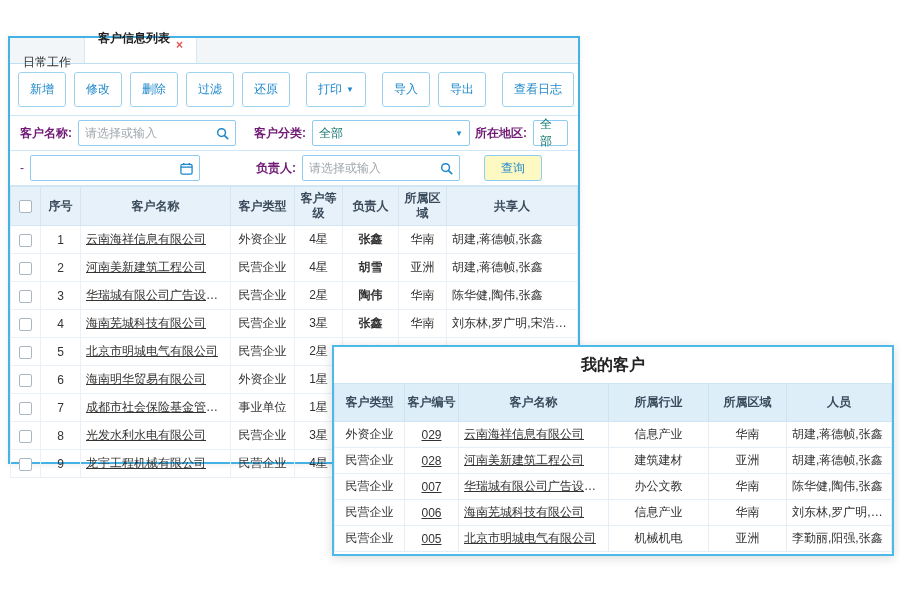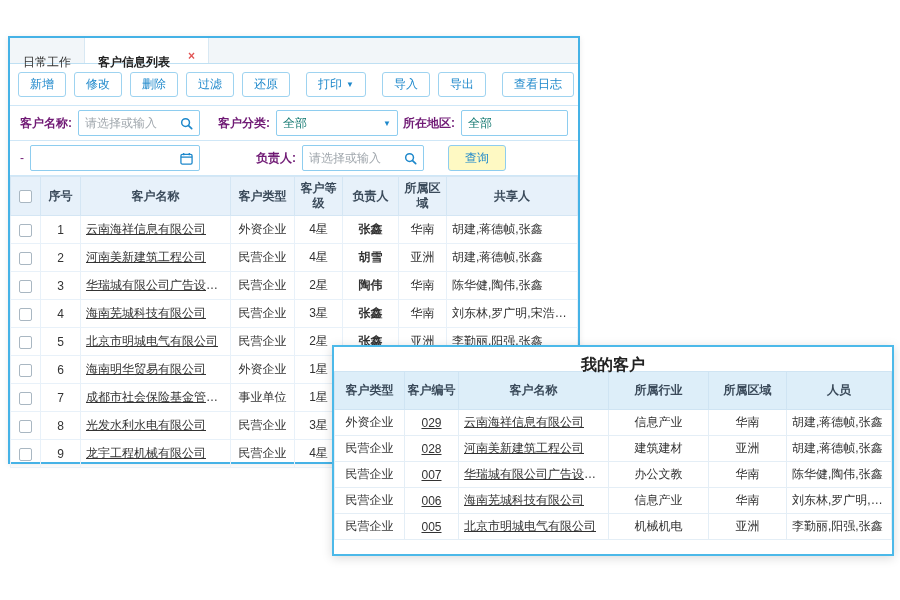--- a/index.html
+++ b/index.html
@@ -4,56 +4,56 @@
 <style>
   * { margin:0; padding:0; box-sizing:border-box; }
   body { width:900px; height:600px; background:#fff; font-family:"Liberation Sans","DejaVu Sans",sans-serif; position:relative; overflow:hidden; }
 
   
   .main-window { position:absolute; left:8px; top:36px; width:572px; height:428px;
     background:#fff; border:2px solid #45b2e6; box-shadow:0 1px 6px rgba(0,0,0,.08); }
 
   .tabbar { height:26px; background:#f2f6f9; border-bottom:1px solid #bfe0f3; display:flex; align-items:stretch; }
   .tab { padding:12px 13px; line-height:25px; font-size:12px; color:#333; border-right:1px solid #d8e8f3; cursor:default; }
-  .tab.active { background:#fff; font-weight:bold; color:#222; display:flex; align-items:flex-start; gap:18px; }
+  .tab.active { background:#fff; font-weight:bold; color:#222; display:flex; align-items:flex-end; gap:6px; }
   .tab-close { color:#e25555; font-size:12px; font-weight:bold; line-height:1; }
 
   .toolbar { display:flex; align-items:center; padding:8px 8px; gap:8px; border-bottom:1px solid #cfe7f7; }
-  .tbtn { height:25px; padding:0 11px; background:#fff; border:1px solid #9ed3f0; border-radius:3px;
+  .tbtn { height:35px; padding:0 11px; background:#fff; border:1px solid #9ed3f0; border-radius:3px;
     color:#1e88cb; font-size:12px; display:flex; align-items:center; gap:4px; cursor:pointer; white-space:nowrap; }
   .gap { margin-left:8px; }
   .caret { font-size:8px; color:#1e88cb; }
 
   .filter-row { height:35px; display:flex; align-items:center; padding:0 10px; border-bottom:1px solid #cfe7f7; font-size:12px; }
   .flabel { font-weight:bold; color:#701a75; margin-right:6px; white-space:nowrap; }
   .fbox { height:26px; border:1px solid #8ecdef; border-radius:2px; background:#fff; display:flex; align-items:center; padding:0 6px; }
   .fbox .ph { color:#a0a7ad; flex:1; }
   .fbox .val { color:#0f766e; flex:1; }
-  .w150 { width:122px; } .w170 { width:170px; }
+  .w150 { width:158px; } .w170 { width:170px; }
   .region-box { flex:1; }
   .icn { display:flex; align-items:center; }
   .query-btn { height:26px; padding:0 16px; margin-left:24px; background:#fef9c3; border:1px solid #8ecdef;
     border-radius:3px; color:#1e88cb; font-size:12px; cursor:pointer; }
 
   table { border-collapse:collapse; table-layout:fixed; width:100%; }
   .main-table th { background:#e7f1fa; border:1px solid #d4e6f4; font-size:12px; color:#3a4a5a;
     font-weight:bold; padding:4px 2px; line-height:15px; text-align:center; height:38px; }
   .main-table td { border:1px solid #e8f1f9; font-size:12px; color:#333; padding:5px 5px; height:27px; text-align:center;
     white-space:nowrap; overflow:hidden; text-overflow:ellipsis; }
   .main-table td.c-name { text-align:left; }
   .main-table td.c-share { text-align:left; }
   .link { color:#2e80c4; cursor:pointer;text-decoration:underline; }
   .owner-blue { color:#1565c0; font-weight:bold; cursor:pointer; }
   .owner-red { color:#d9534f; font-weight:bold; cursor:pointer; }
   .cb { width:13px; height:13px; border:1px solid #a9b7c2; border-radius:2px; background:#fff; display:inline-block; vertical-align:middle; cursor:pointer; }
 
   
   .my-panel { position:absolute; left:332px; top:345px; width:562px; height:211px; background:#fff;
     border:2px solid #4cb9e9; box-shadow:0 2px 10px rgba(0,0,0,.15); z-index:10; }
-  .my-title { height:24px; line-height:36px; text-align:center; font-size:16px; font-weight:bold; color:#222; }
+  .my-title { height:36px; line-height:36px; text-align:center; font-size:16px; font-weight:bold; color:#222; }
   .my-table th { background:#ddeef9; border:1px solid #cfe4f3; font-size:12px; color:#3a4a5a; font-weight:bold;
     padding:4px 2px; line-height:15px; text-align:center; height:38px; }
   .my-table td { border:1px solid #e4eef6; font-size:12px; color:#333; padding:4px 5px; height:26px; text-align:center;
     white-space:nowrap; overflow:hidden; text-overflow:ellipsis; }
   .my-table td.c-name { text-align:left; }
   .my-table td.c-people { text-align:left; }
 </style>
 </head>
 <body>
 

